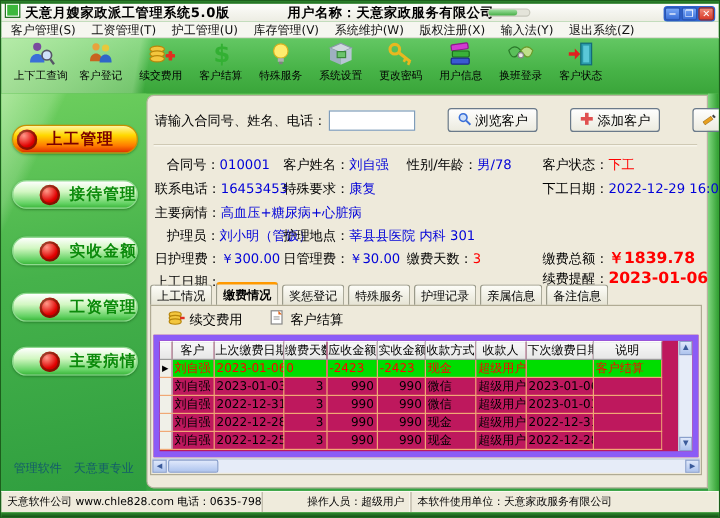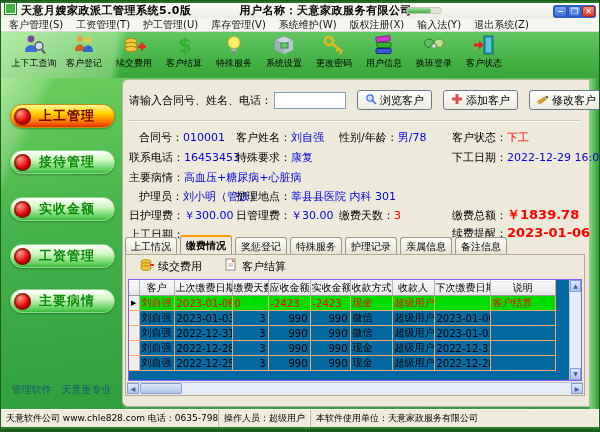--- a/index.html
+++ b/index.html
@@ -47,34 +47,34 @@
               display:flex; align-items:center; cursor:pointer;
               box-shadow:0 1px 2px rgba(0,60,0,.4); }
   .side-btn .lamp { width:17px; height:17px; border-radius:50%; margin-left:3px; flex:none;
               background:radial-gradient(circle at 35% 30%, #ff9a8a, #e00000 55%, #7a0000 100%);
               box-shadow:inset 0 0 0 2px rgba(90,30,0,.55); }
   .side-btn .slabel { font-size:13px; font-weight:bold; margin-left:8px; letter-spacing:1px; white-space:nowrap; }
   .side-btn.active { background:linear-gradient(180deg,#fff6a0 0%,#ffd800 35%,#ff7a00 75%,#e03000 100%);
                      border:1px solid #c89000; }
   .side-btn.active .slabel { color:#7a0000; }
   .side-btn.normal { background:linear-gradient(180deg,#ffffff 0%,#d2f7c2 40%,#62d162 85%,#3db83d 100%);
-                     border:1px solid #8fd98f; }
+                     border:1px solid #8fd98f;justify-content:flex-end; }
   .side-btn.normal .slabel { color:#0b8a0b; }
   .side-footer { position:absolute; bottom:12px; width:100%; text-align:center; font-size:10px;
                  color:rgba(10,70,120,.75); }
 
   
   .main { flex:1; position:relative; background:#eeeadb; border:1px solid #b8b4a0;
           border-radius:6px 0 0 6px; margin:1px 0 2px 0; font-size:11px; }
   .rightstrip { width:9px; background:linear-gradient(90deg,#7fd67f,#2f9e2f); }
 
   .search-row { position:absolute; top:9px; left:6px; height:22px; display:flex; align-items:center; white-space:nowrap; }
   .search-row input { width:72px; height:17px; border:1px solid #7f9db9; background:#fff; margin-left:2px;
                       font-size:11px; font-family:"DejaVu Sans",sans-serif; }
-  .xp-btn { display:inline-flex; align-items:center; gap:3px; height:20px; margin-left:11px; padding:0 7px;
+  .xp-btn { display:inline-flex; align-items:center; gap:3px; height:20px; margin-left:27px; padding:0 7px;
             background:linear-gradient(180deg,#fefefe,#ecebdf); border:1px solid #6a7a8a; border-radius:3px;
             font-size:11px; cursor:pointer; white-space:nowrap; }
   .xp-btn svg { width:12px; height:12px; }
 
   .divider { position:absolute; top:40px; left:5px; right:8px; border-top:1px solid #cfc9b4;
              border-bottom:1px solid #fbf9f0; }
 
   .field { position:absolute; white-space:nowrap; }
   .flabel { color:#000; }
   .fv-blue { color:#0000d8; }
@@ -87,22 +87,22 @@
   .tab { padding:2px 5px 1px 5px; background:linear-gradient(#fdfdf8,#e4e2d2); border:1px solid #9a9a8a;
          border-bottom:none; border-radius:3px 3px 0 0; cursor:pointer; white-space:nowrap; }
   .tab.active { background:#eeeadb; border-top:2px solid #ff9900; font-weight:bold; padding-bottom:2px; }
 
   .tab-panel { position:absolute; top:174px; left:2px; right:4px; bottom:10px; border:1px solid #b0ab94;
                background:#eeeadb; }
   .tab-actions { height:22px; display:flex; align-items:center; gap:22px; padding-left:14px; font-size:11px; }
   .tab-action { display:inline-flex; align-items:center; gap:4px; cursor:pointer; }
   .tab-action svg { width:14px; height:13px; }
 
-  .table-wrap { position:absolute; top:24px; left:2px; right:2px; bottom:14px; background:#0369a1;
-                border:1px solid #8b5cf6; display:flex; overflow:hidden;gap:13px; }
+  .table-wrap { position:absolute; top:24px; left:2px; right:2px; bottom:14px; background:#be185d;
+                border:5px solid #8b5cf6; display:flex; overflow:hidden;gap:13px; }
   .grid { flex:1; overflow:hidden; }
   table { width:100%; border-collapse:collapse; table-layout:fixed; font-size:10px; }
   th { background:linear-gradient(#f8f8f8,#e6e6e6); border-right:1px solid #b5b5b5; border-bottom:1px solid #9a9a9a;
        border-top:1px solid #fff; height:13px; font-weight:normal; color:#000; padding:0 1px; white-space:nowrap; overflow:hidden; }
   td { border-right:1px solid #f0a875; border-bottom:1px solid #f0a875; height:14px; padding:0 2px;
        white-space:nowrap; overflow:hidden; color:#000; }
   td.ind { background:#f0f0e8; border-right:1px solid #b5b5b5; padding:0; text-align:center; font-size:7px; }
   td.num { text-align:right; }
   tr.selected td { background:#00dd00; color:#ff0000; }
   tr.selected td.num { text-align:left; }
@@ -118,21 +118,21 @@
   .hthumb { width:42px; height:100%; background:linear-gradient(180deg,#dfe8fb,#aec4ee); border:1px solid #8aa0cc;
             border-radius:2px; margin-left:1px; cursor:grab; }
   .hspacer { flex:1; }
 
   
   .statusbar { height:18px; background:#efebdc; border-top:1px solid #fbf9f0; display:flex; align-items:stretch;
                font-size:9px; color:#000; }
   .status-cell { display:flex; align-items:center; padding:0 5px; border-right:1px solid #b8b4a4;
                  box-shadow:inset -1px 0 0 #fbf9f0; white-space:nowrap; overflow:hidden; }
   .s1 { width:218px; }
-  .s2 { width:92px; }
+  .s2 { width:92px;margin-left:32px; }
   .s3 { flex:1; border-right:none; }
   .bottomframe { height:4px; background:linear-gradient(180deg,#2f8f2f,#164e16); }
 </style>
 </head>
 <body>
 
 <div class="window">
 
   <div class="titlebar">
     <span class="app-icon"></span>

